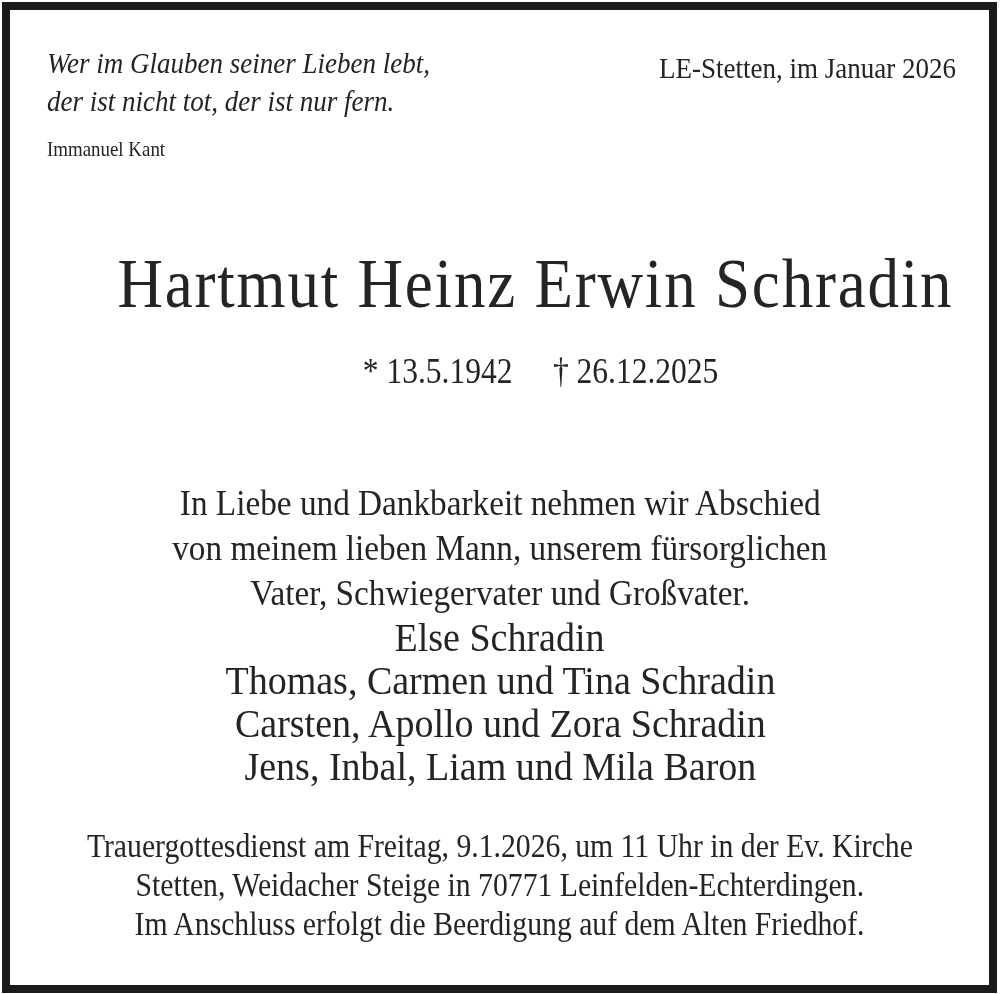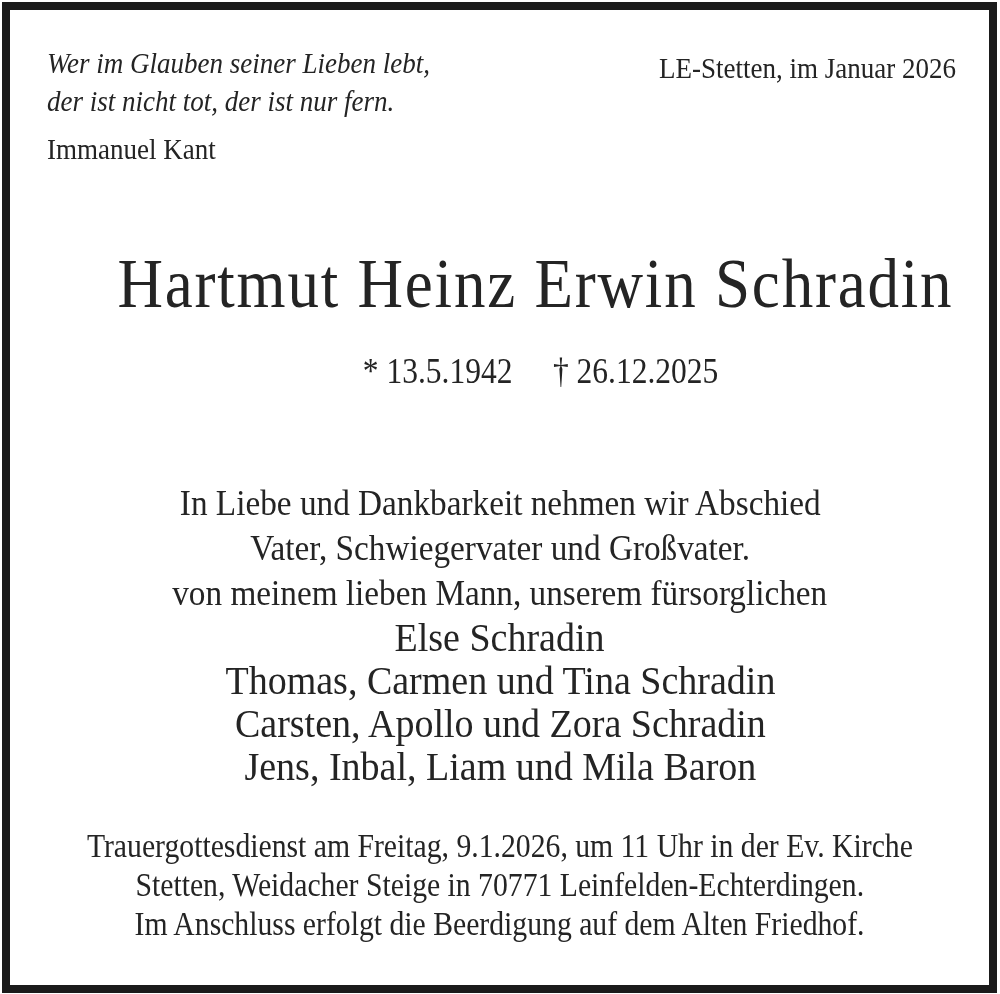--- a/index.html
+++ b/index.html
@@ -23,21 +23,21 @@
   .ol{transform-origin:left center;}
   .or{transform-origin:right center;}
 
   .quote{
     position:absolute;left:47px;top:44px;
     font-style:italic;font-size:30px;line-height:38px;
     text-align:left;
   }
   .attribution{
     position:absolute;left:47px;top:133px;
-    font-style:normal;font-size:30px;line-height:32px;
+    font-style:normal;font-size:21px;line-height:32px;
   }
   .dateline{
     position:absolute;right:44px;top:50px;
     font-size:30px;line-height:36px;text-align:right;
   }
   .centered{position:absolute;left:0;width:1000px;text-align:center;}
   .name{
     top:244px;font-size:70px;line-height:80px;letter-spacing:2px;text-align:right;
   }
   .dates{
@@ -83,24 +83,24 @@
 
   <div class="centered dates">
     <span class="cond"><span class="birth">* 13.5.1942</span><span class="death">† 26.12.2025</span></span>
   </div>
 
   <div class="centered farewell">
     <div>
       <span class="cond c95">In Liebe und Dankbarkeit nehmen wir Abschied</span>
     </div>
     <div>
-      <span class="cond c95">Vater, Schwiegervater und Großvater.</span>
+      <span class="cond c95">von meinem lieben Mann, unserem fürsorglichen</span>
     </div>
     <div>
-      <span class="cond c95">von meinem lieben Mann, unserem fürsorglichen</span>
+      <span class="cond c95">Vater, Schwiegervater und Großvater.</span>
     </div>
   </div>
 
   <div class="centered mourners">
     <div>
       <span class="cond c95">Else Schradin</span>
     </div>
     <div>
       <span class="cond c95">Thomas, Carmen und Tina Schradin</span>
     </div>

